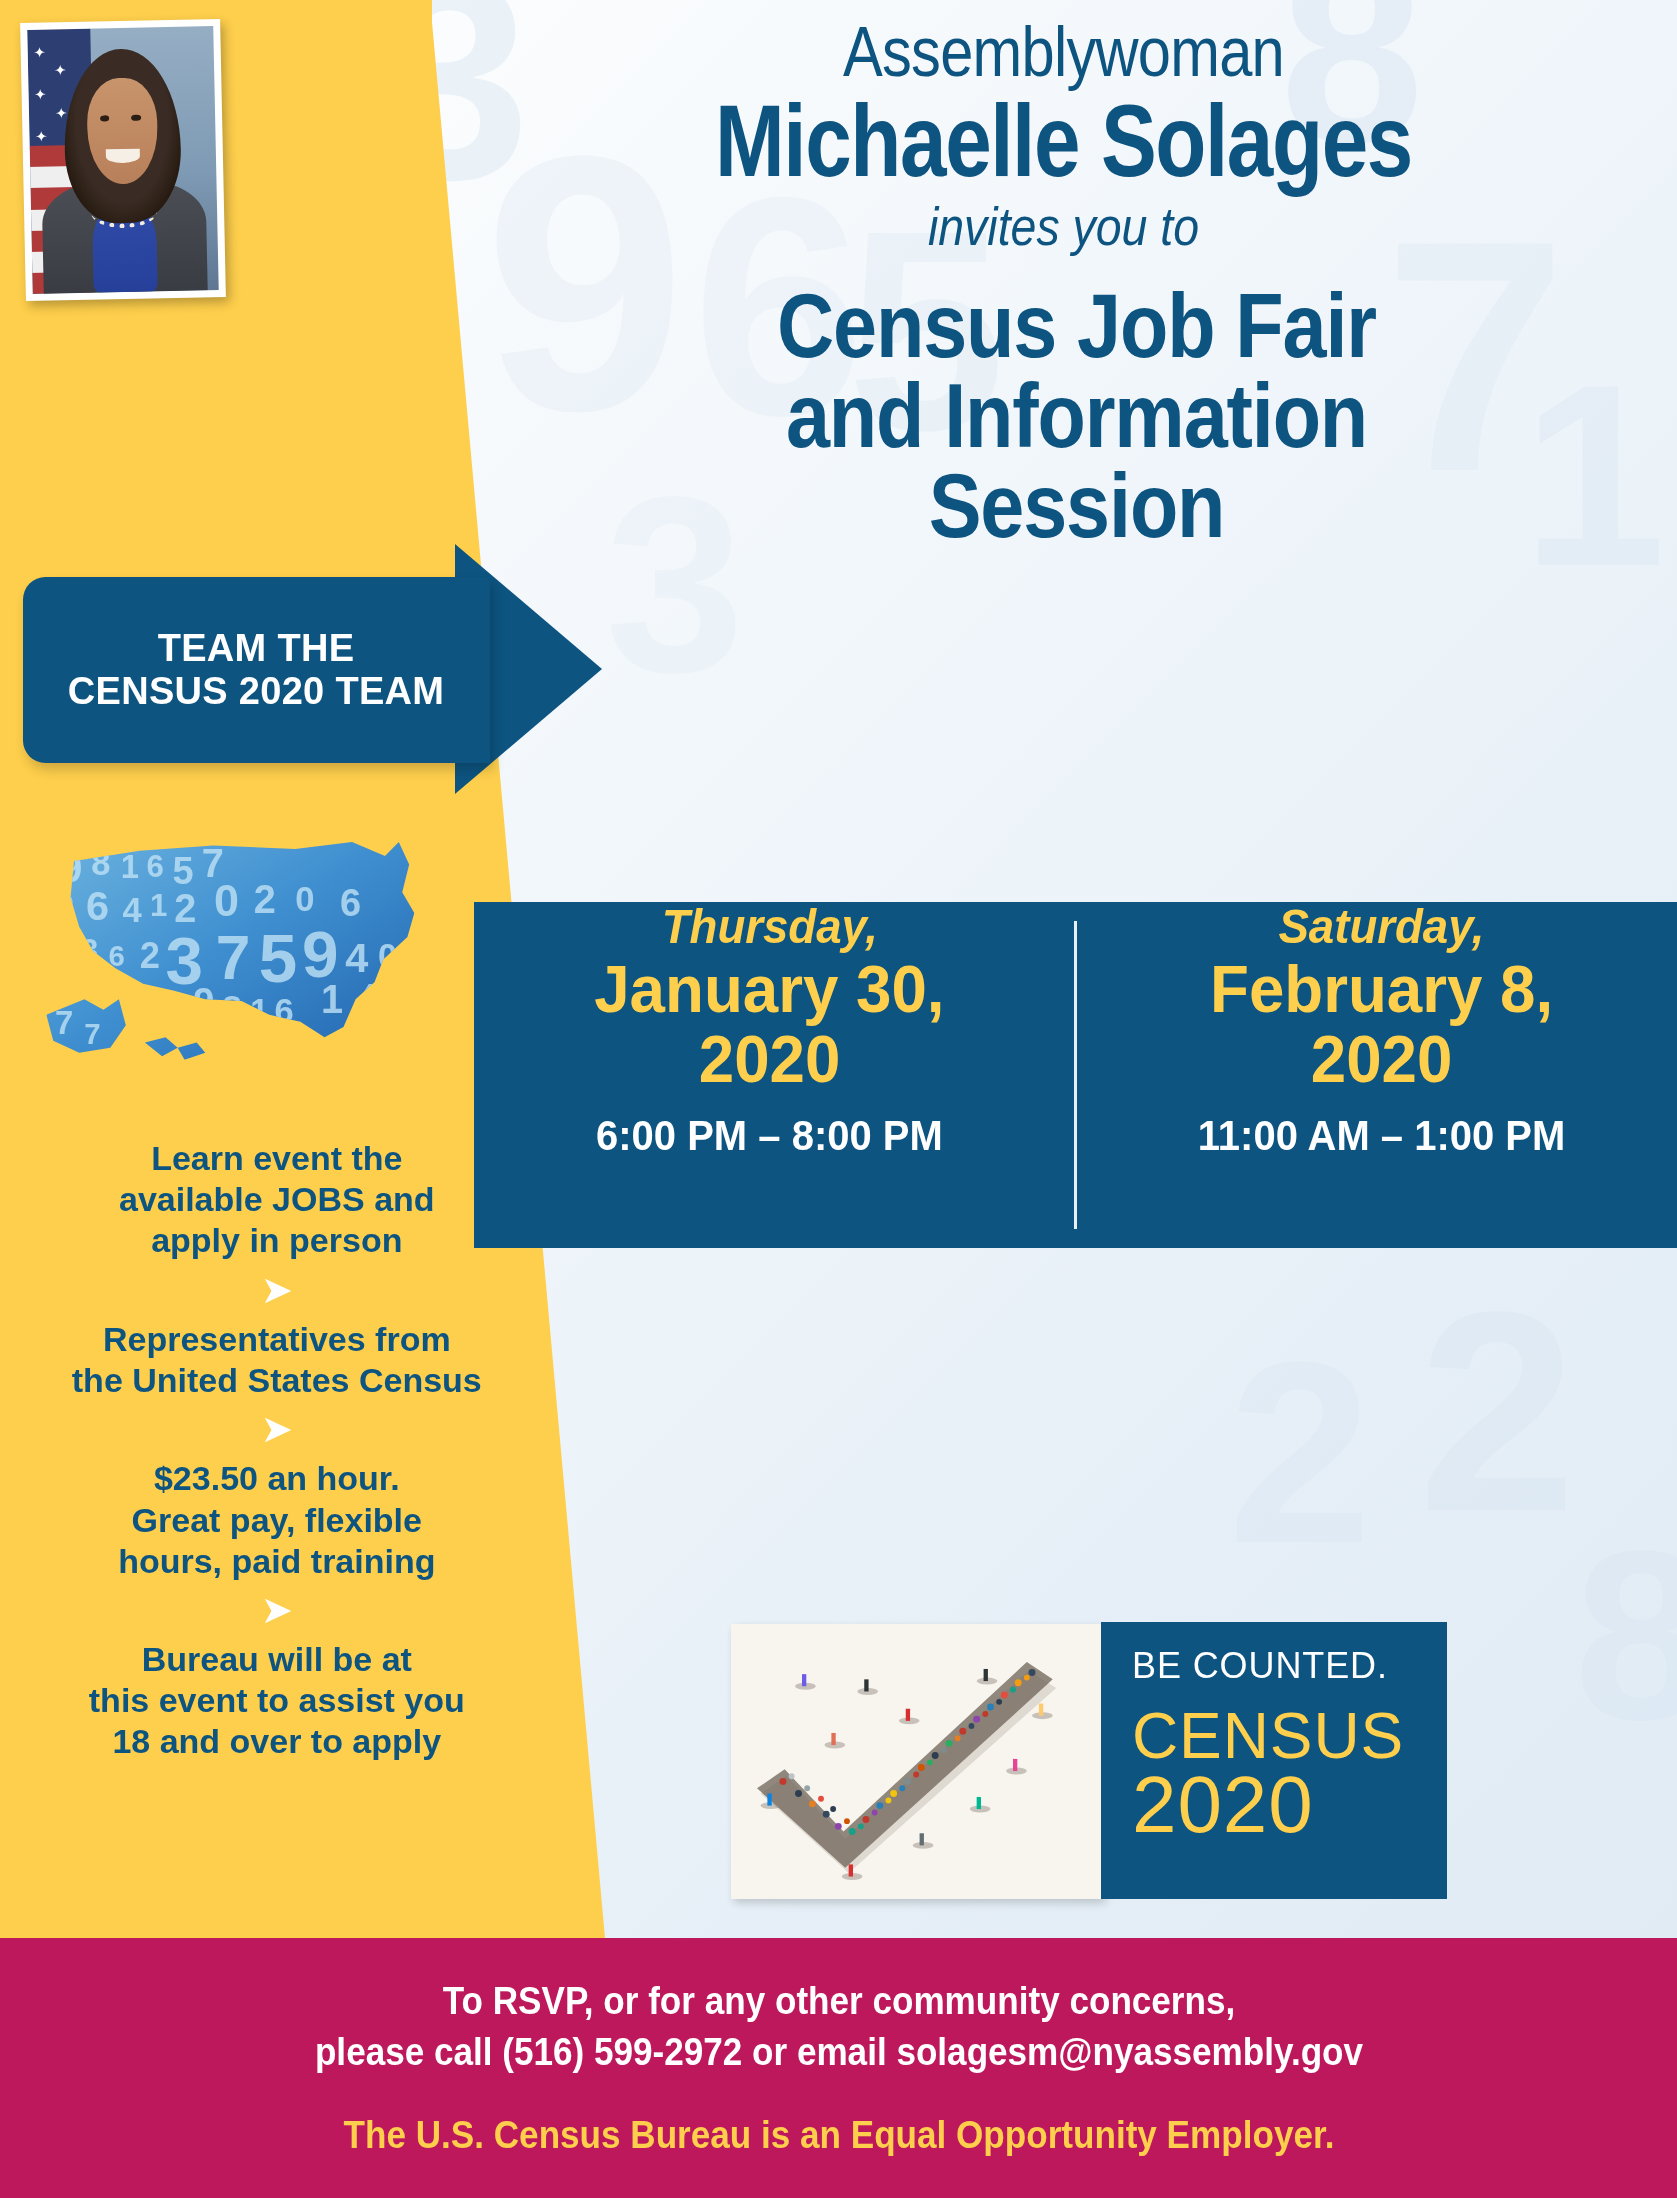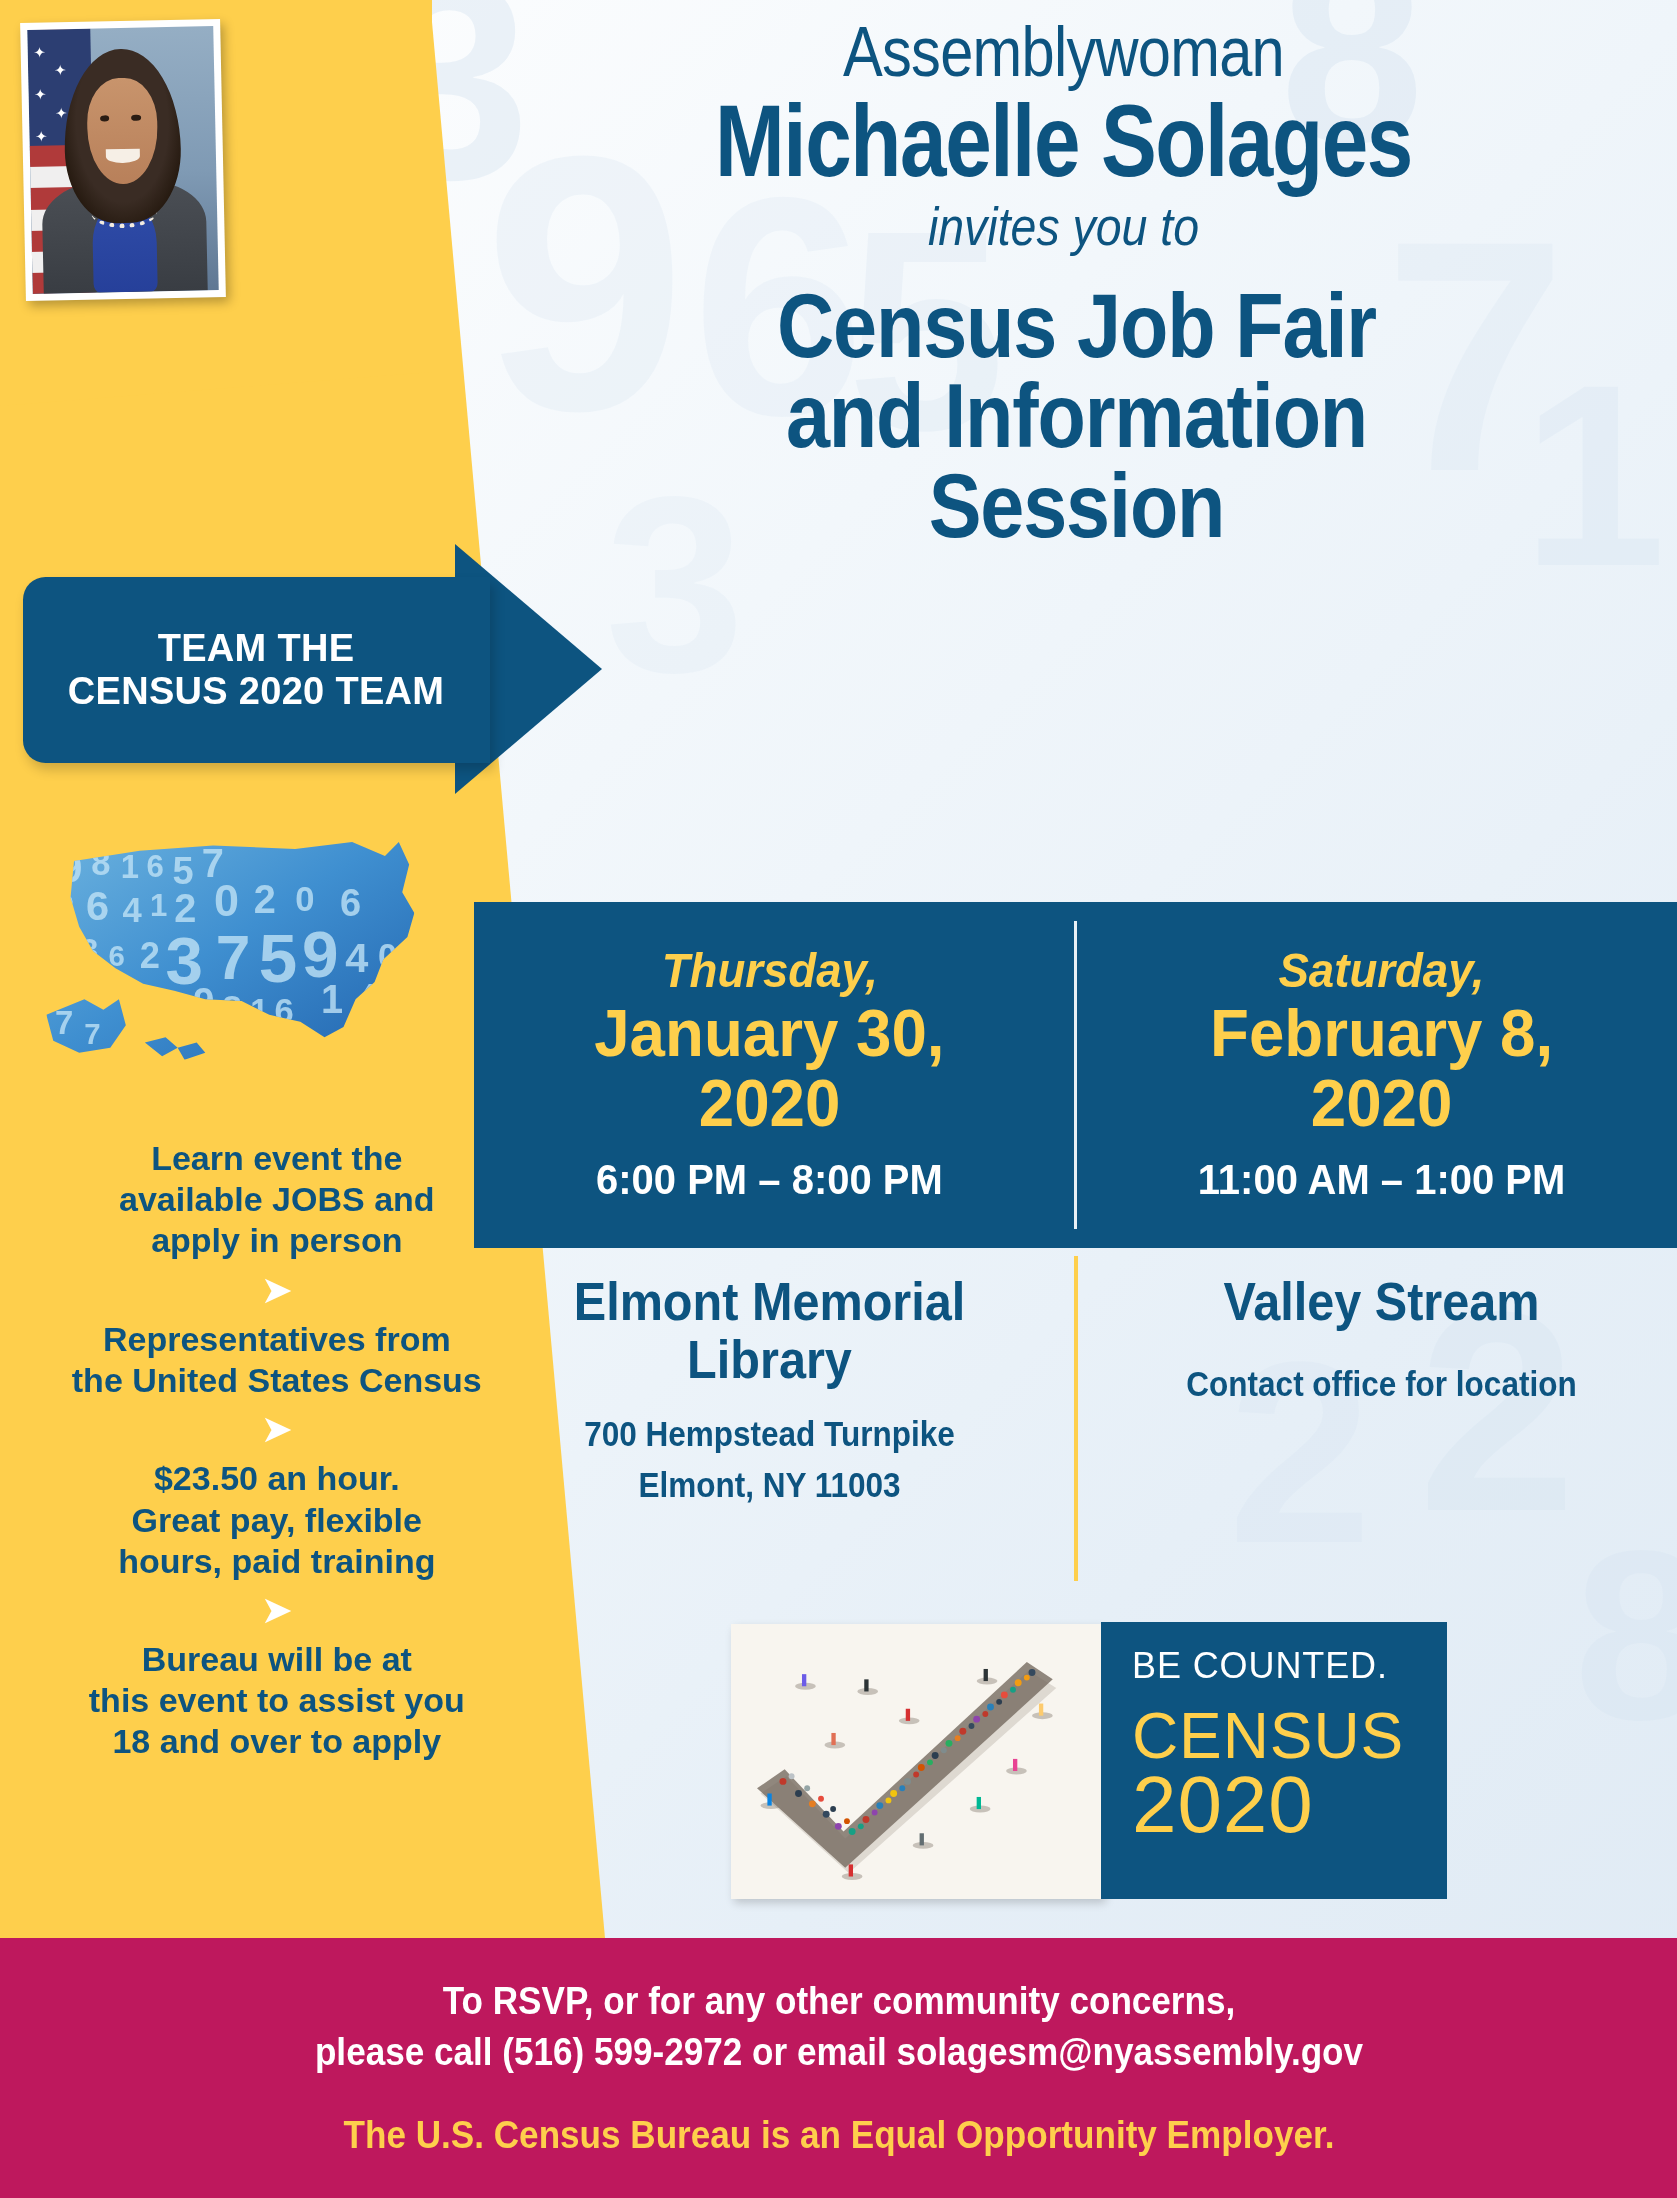--- a/index.html
+++ b/index.html
@@ -80,21 +80,21 @@
   
   .side-list{position:absolute;left:17.3px;top:1138px;width:519px;text-align:center;
     color:#0d5480;font-weight:700;font-size:34px;line-height:1.21;}
   .side-item{margin:0 auto;padding:0 12px;}
   .side-sep{color:#ffffff;font-size:35px;line-height:1;margin:10.4px 0 12px 0;}
 
   
   .event-head{position:absolute;left:474px;top:902px;width:1204px;height:346px;background:#0d5480;}
   .event-head .divline{position:absolute;left:600px;top:19px;width:2.6px;height:308px;background:#e9f1f7;}
   .ev-col{position:absolute;top:0;width:591px;height:346px;text-align:center;
-    display:flex;flex-direction:column;align-items:center;justify-content:center;padding:0 12px;box-sizing:border-box;}
+    display:flex;flex-direction:column;align-items:center;justify-content:flex-start;padding:0 12px;box-sizing:border-box;}
   .ev-left{left:0;}
   .ev-right{left:612px;}
   .ev-day{color:#fecf4c;font-weight:700;font-style:italic;font-size:48px;line-height:1.06;
     transform:scaleX(.95);}
   .ev-date{color:#fecf4c;font-weight:700;font-size:67px;line-height:1.02;margin-top:1.7px;
     transform:scaleX(.95);}
   .ev-time{color:#ffffff;font-weight:700;font-size:43px;line-height:1.1;margin-top:19px;
     transform:scaleX(.93);}
 
   
@@ -283,33 +283,20 @@
       <div class="ev-time">6:00 PM – 8:00 PM</div>
     </div>
     <div class="ev-col ev-right">
       <div class="ev-day">Saturday,</div>
       <div class="ev-date">February 8,</div>
       <div class="ev-date">2020</div>
       <div class="ev-time">11:00 AM – 1:00 PM</div>
     </div>
   </div>
 
-  <div class="venue-wrap">
-    <div class="venue-div"></div>
-    <div class="v-col v-left">
-      <div class="v-name">Elmont Memorial</div>
-      <div class="v-name" style="margin-top:0;">Library</div>
-      <div class="v-addr">700 Hempstead Turnpike</div>
-      <div class="v-addr" style="margin-top:5.2px;">Elmont, NY 11003</div>
-    </div>
-    <div class="v-col v-right">
-      <div class="v-name">Valley Stream</div>
-      <div class="v-note">Contact office for location</div>
-    </div>
-  </div>
 
   <div class="crowd">
     <svg viewBox="0 0 430 318" xmlns="http://www.w3.org/2000/svg">
       <rect width="430" height="318" fill="#f8f5ef"></rect>
       <g>
         <path d="M34,196 L64,176 L132,248 L344,54 L376,74 L136,288 Z" fill="#9b9086" opacity=".28"></path>
         <path d="M30,190 L62,168 L130,240 L342,44 L372,64 L132,282 Z" fill="#6e6257" opacity=".75"></path>
       </g>
       <g>
         <circle cx="60" cy="182" r="4" fill="#c0392b"></circle>

